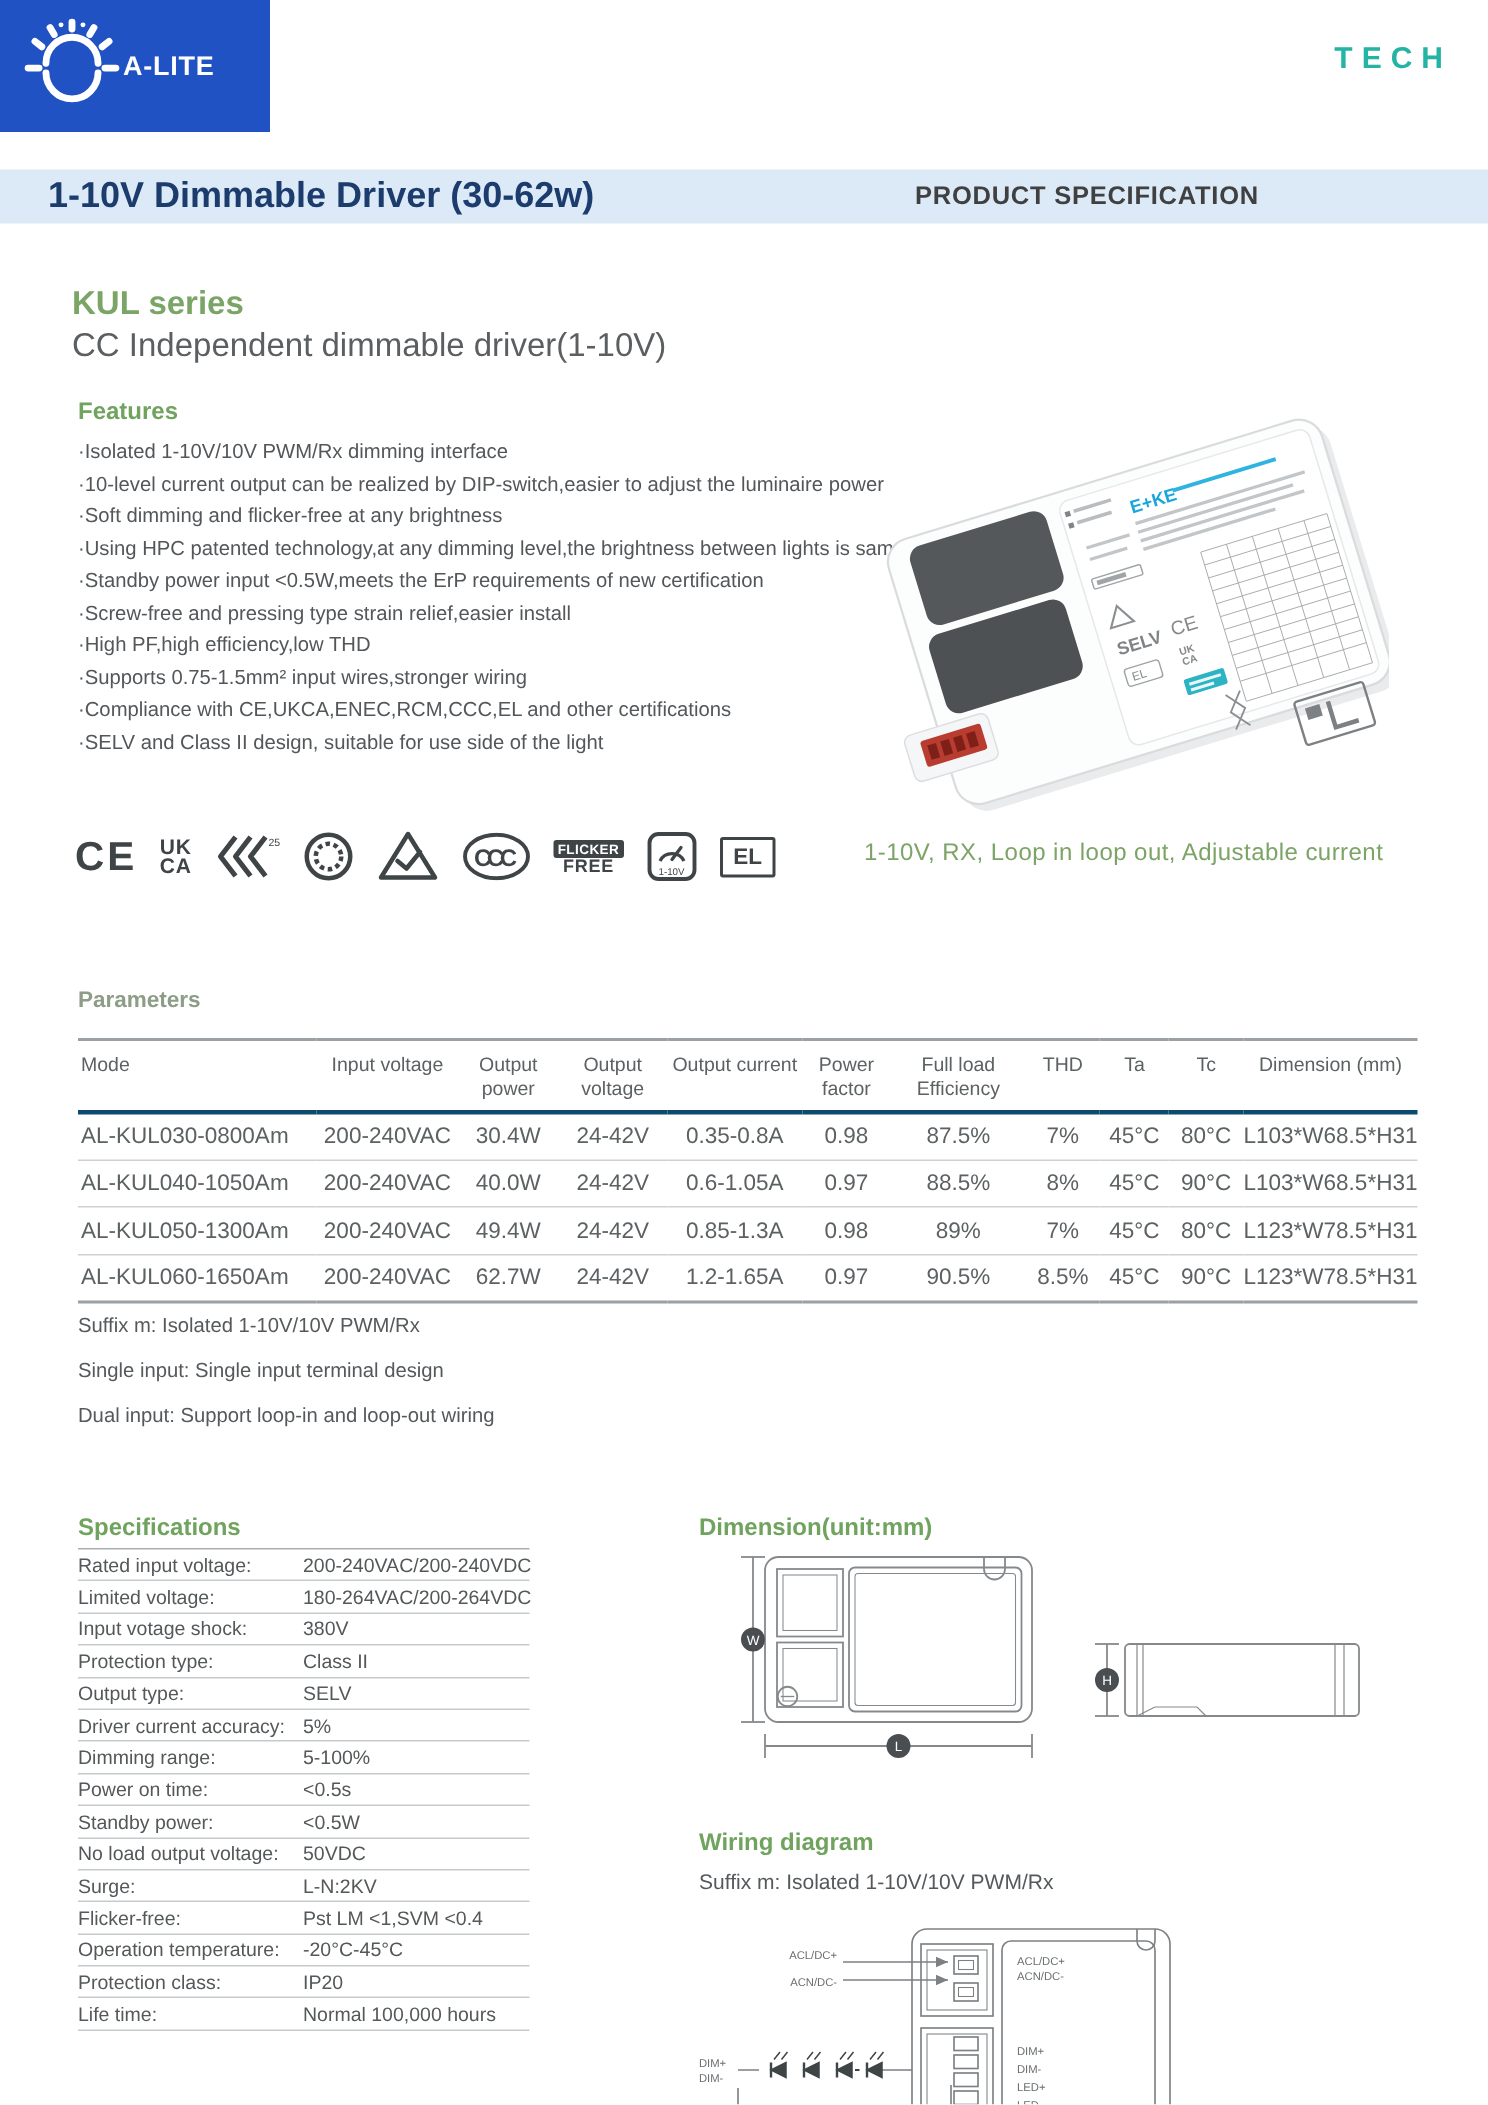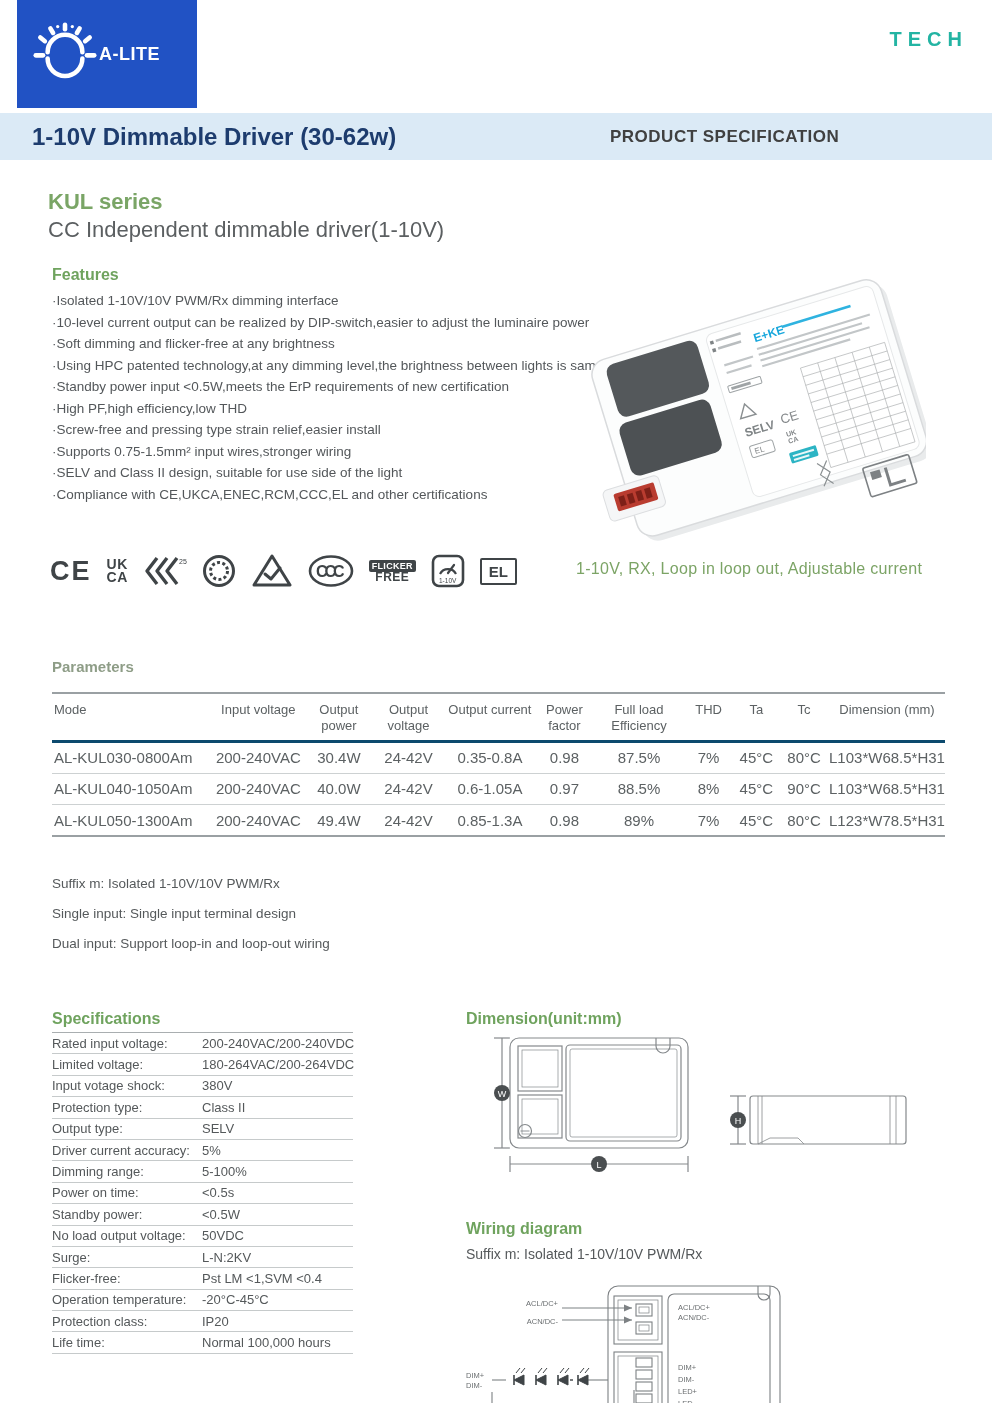--- a/index.html
+++ b/index.html
@@ -3,32 +3,32 @@
 <meta charset="utf-8">
 <style>
   * { margin:0; padding:0; box-sizing:border-box; }
   html,body { background:#fff; }
   body { width:992px; height:1403px; position:relative; overflow:hidden;
          font-family:"Liberation Sans", sans-serif; color:#54585a; }
 
   .abs { position:absolute; }
 
   
-  .brand-box { left:17px; top:0; width:180px; height:108px; background:#2152c4;
+  .brand-box { left:0; top:0; width:180px; height:88px; background:#2152c4;
                display:flex; align-items:center; }
   .brand-box svg { margin-left:16px; }
   .alite-text { color:#fff; font-weight:bold; font-size:18px; letter-spacing:.5px; margin-left:2px; }
 
   .ariane-logo { top:24px; right:24px; width:290px; text-align:right; }
   .ariane-row { display:flex; align-items:flex-end; justify-content:flex-end; }
   .ariane-main { font-size:47px; font-weight:800; color:#17723a; letter-spacing:1px; line-height:40px; }
   .ariane-tech { font-size:20px; font-weight:bold; color:#23b4a3; letter-spacing:6px; margin-top:4px; }
 
   
-  .title-bar { left:0; top:113px; width:992px; height:47px; background:#dbeaf6;
+  .title-bar { left:0; top:113px; width:992px; height:36px; background:#dbeaf6;
                display:flex; align-items:center; }
   .doc-title { margin-left:32px; font-size:24px; font-weight:bold; color:#1d3c6e; }
   .spec-label { position:absolute; left:610px; font-size:17px; font-weight:bold;
                 color:#404040; letter-spacing:.5px; }
 
   
   .series { left:48px; top:188px; }
   .series-name { font-size:22px; font-weight:600; color:#7aa566; line-height:27px; }
   .series-sub { font-size:22px; font-weight:400; color:#5b5f61; line-height:29px; }
 
@@ -115,25 +115,25 @@
   <div class="series-sub">CC Independent dimmable driver(1-10V)</div>
 </div>
 
 <div class="abs features">
   <div class="features-head">Features</div>
   <div class="feature-item">·Isolated 1-10V/10V PWM/Rx dimming interface</div>
   <div class="feature-item">·10-level current output can be realized by DIP-switch,easier to adjust the luminaire power</div>
   <div class="feature-item">·Soft dimming and flicker-free at any brightness</div>
   <div class="feature-item">·Using HPC patented technology,at any dimming level,the brightness between lights is same</div>
   <div class="feature-item">·Standby power input &lt;0.5W,meets the ErP requirements of new certification</div>
+  <div class="feature-item">·Screw-free and pressing type strain relief,easier install</div>
   <div class="feature-item">·High PF,high efficiency,low THD</div>
-  <div class="feature-item">·Screw-free and pressing type strain relief,easier install</div>
   <div class="feature-item">·Supports 0.75-1.5mm² input wires,stronger wiring</div>
+  <div class="feature-item">·Compliance with CE,UKCA,ENEC,RCM,CCC,EL and other certifications</div>
   <div class="feature-item">·SELV and Class II design, suitable for use side of the light</div>
-  <div class="feature-item">·Compliance with CE,UKCA,ENEC,RCM,CCC,EL and other certifications</div>
 </div>
 
 <div class="abs certs">
   <span class="ce-mark">CE</span>
   <span class="ukca-mark">
     <div>UK</div>
     <div>CA</div>
   </span>
   <svg width="44" height="34" viewBox="0 0 44 34">
     <g stroke="#3f4447" stroke-width="3.4" fill="none" stroke-linejoin="round">
@@ -302,20 +302,33 @@
       <td>49.4W</td>
       <td>24-42V</td>
       <td>0.85-1.3A</td>
       <td>0.98</td>
       <td>89%</td>
       <td>7%</td>
       <td>45°C</td>
       <td>80°C</td>
       <td>L123*W78.5*H31</td>
     </tr>
+    <tr>
+      <td>AL-KUL060-1650Am</td>
+      <td>200-240VAC</td>
+      <td>62.7W</td>
+      <td>24-42V</td>
+      <td>1.2-1.65A</td>
+      <td>0.97</td>
+      <td>90.5%</td>
+      <td>8.5%</td>
+      <td>45°C</td>
+      <td>90°C</td>
+      <td>L123*W78.5*H31</td>
+    </tr>
   </tbody>
 </table>
 <div class="abs params-notes">
   <div>Suffix m:  Isolated 1-10V/10V PWM/Rx</div>
   <div>Single input:  Single input terminal design</div>
   <div>Dual input:  Support loop-in and loop-out wiring</div>
 </div>
 
 <div class="abs specs-head">Specifications</div>
 <div class="abs spec-table">

